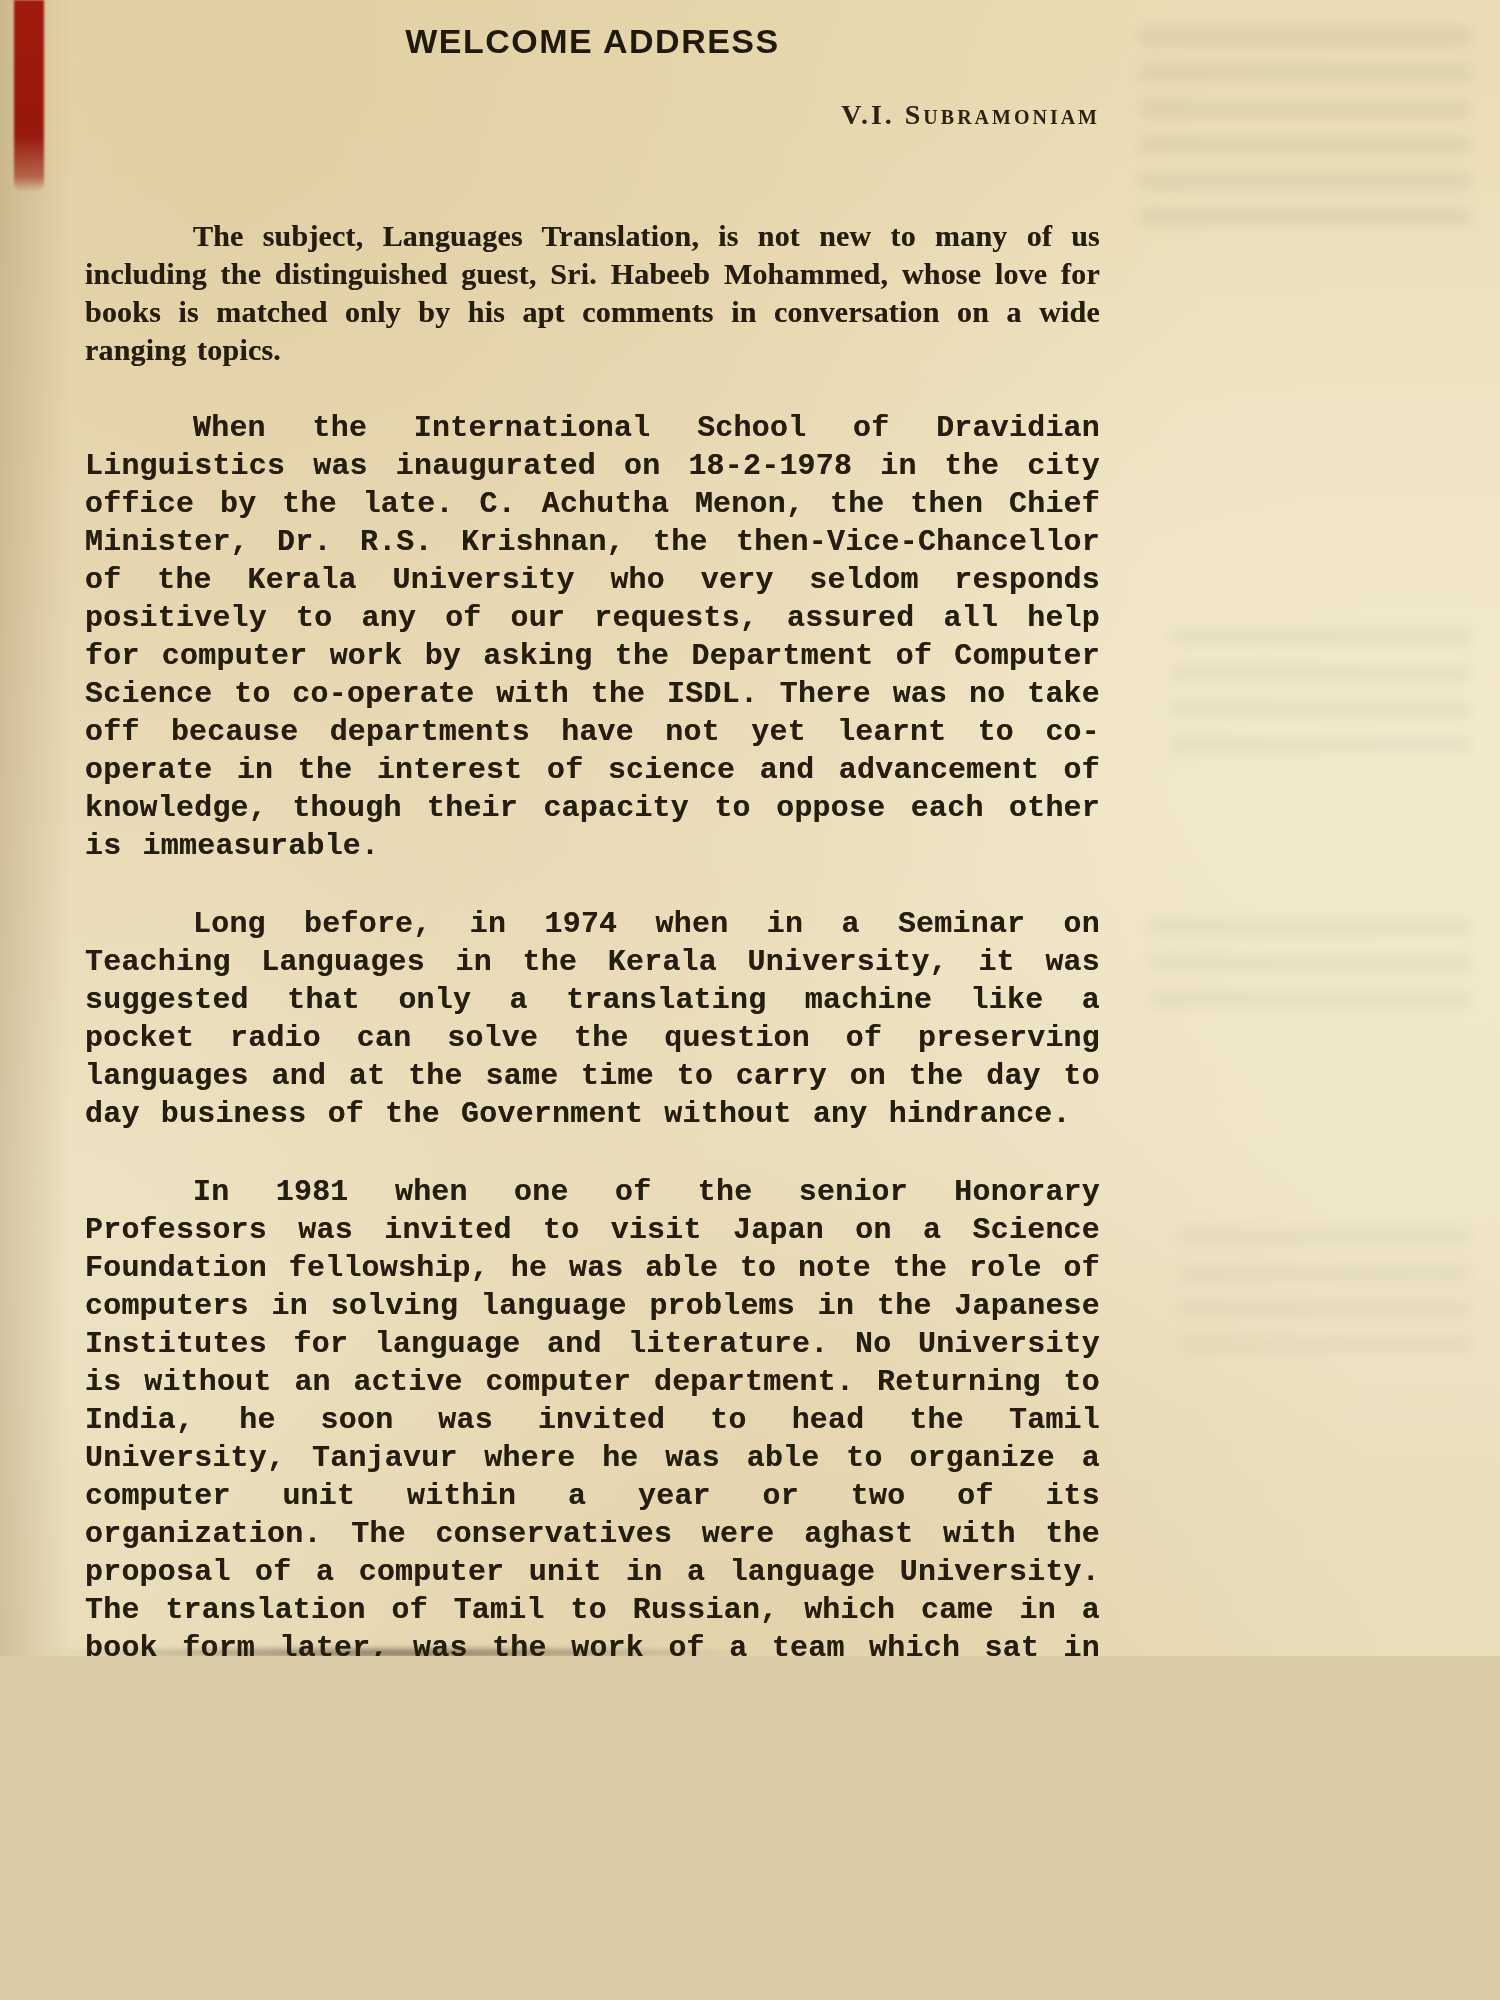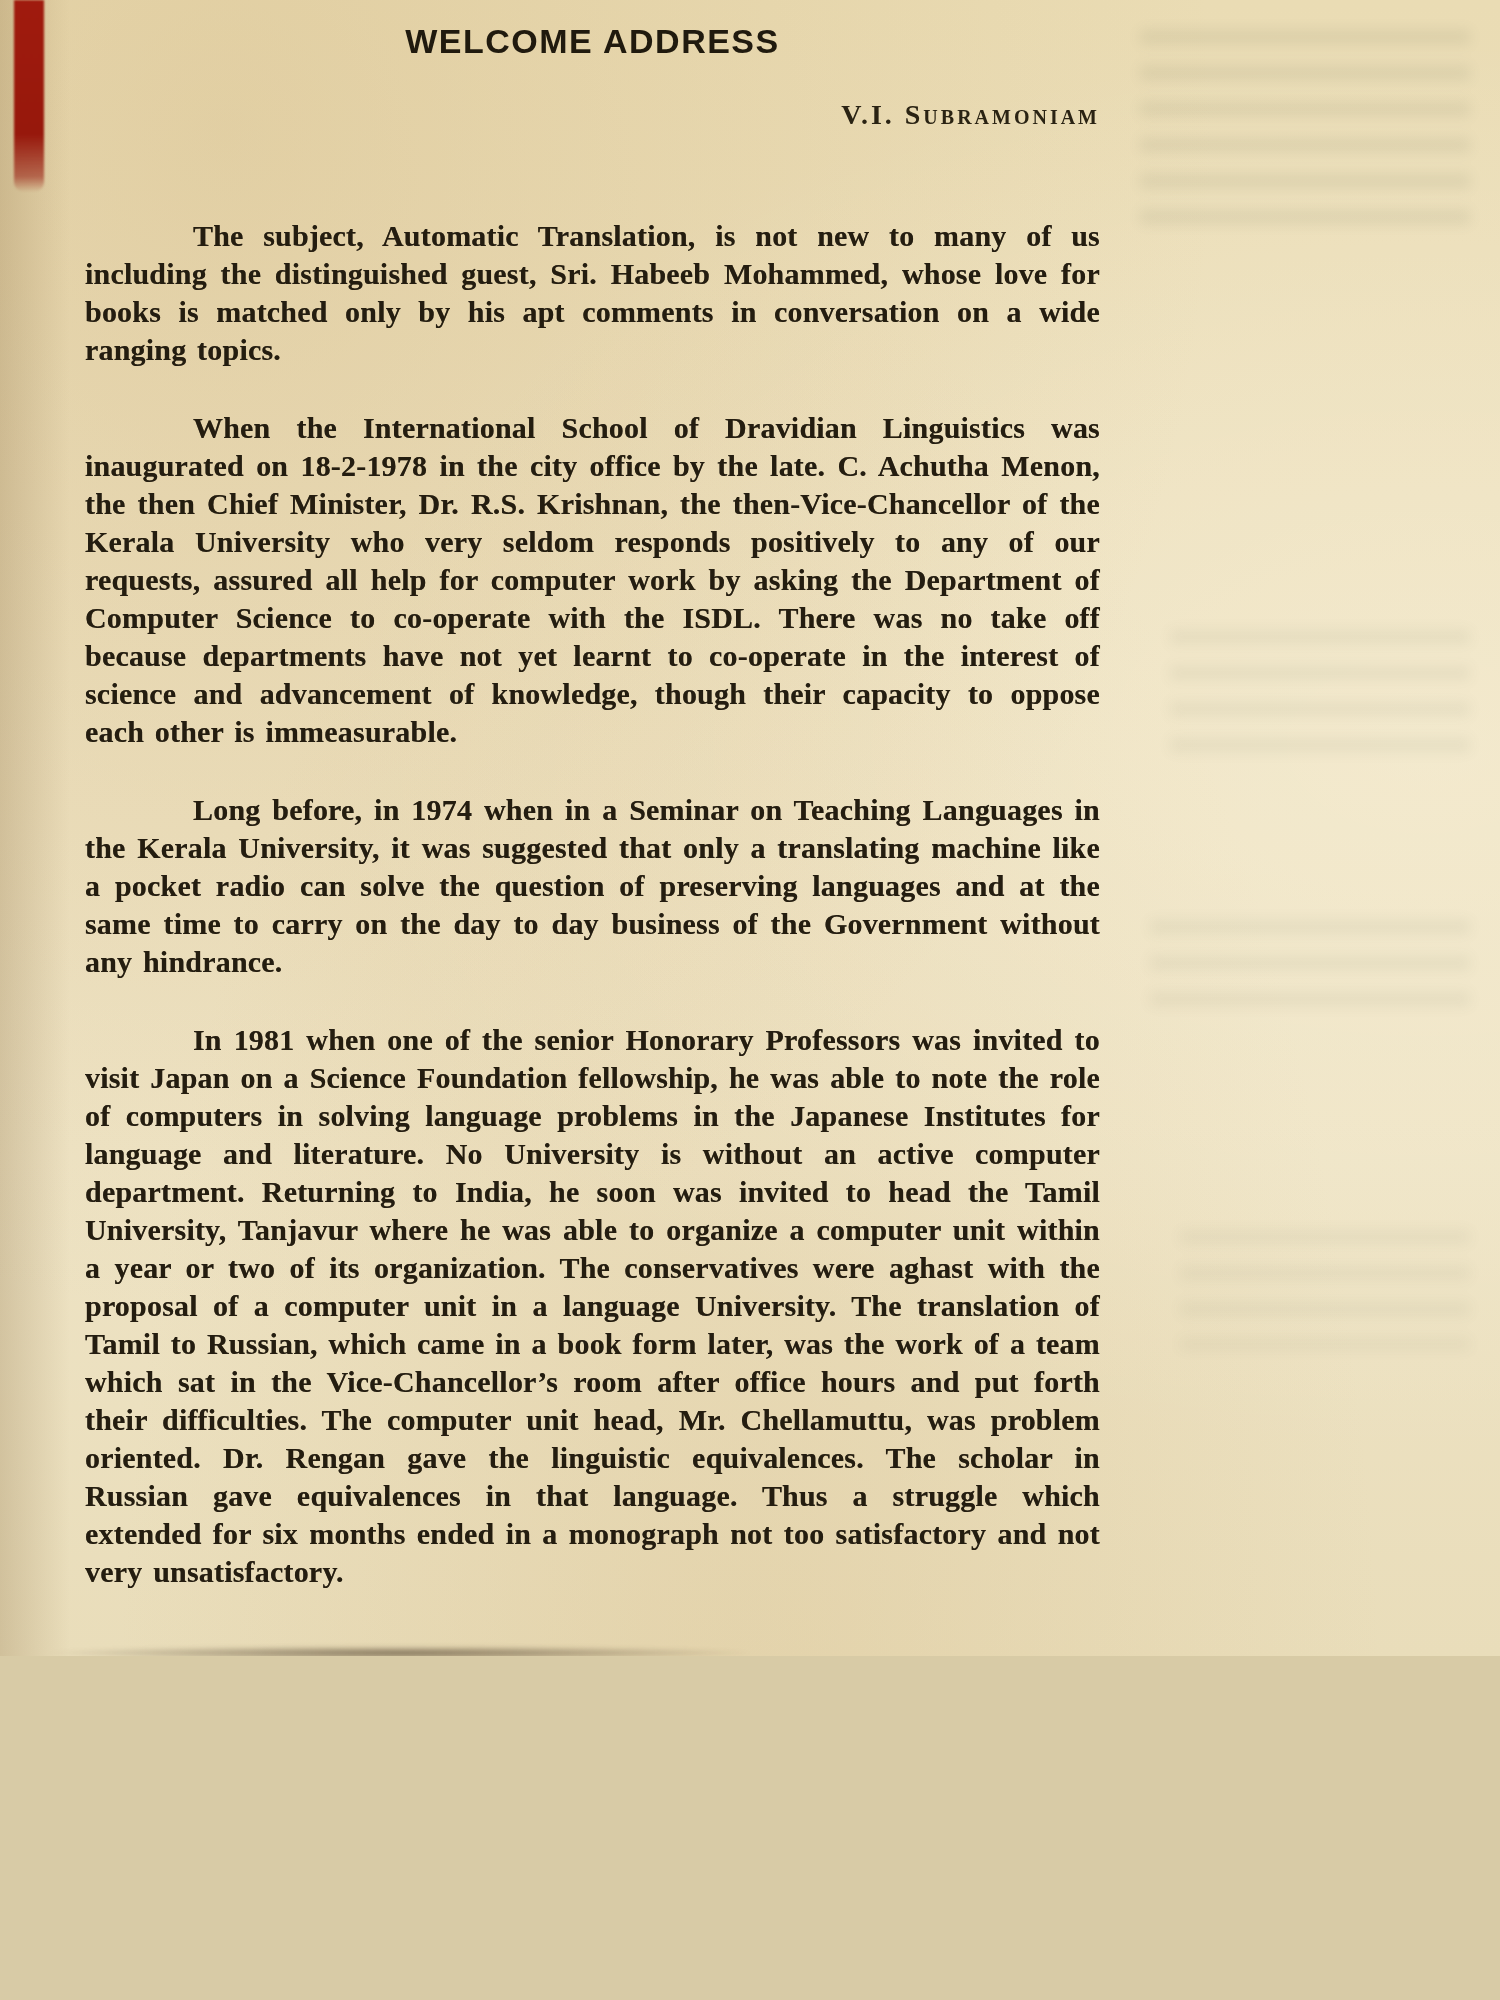--- a/index.html
+++ b/index.html
@@ -93,20 +93,21 @@
     line-height: 38px;
     text-align: justify;
     text-indent: 108px;
     word-spacing: 3px;
     letter-spacing: 0.2px;
     color: #241d10;
     text-shadow: 0 0 0.5px rgba(36,29,16,0.6);
   }
   p.para + p.para {
     margin-top: 40px;
+    font-family: Liberation Mono, monospace;
   }
 </style>
 </head>
 <body>
 
 <div class="page">
 
   <div class="left-edge-shade"></div>
   <div class="red-strip"></div>
 
@@ -114,20 +115,20 @@
   <div class="smudge s2"></div>
   <div class="smudge s3"></div>
   <div class="smudge s4"></div>
   <div class="bottom-edge"></div>
 
   <div class="content">
     <h1 class="title">WELCOME ADDRESS</h1>
     <div class="author">V.I. Subramoniam</div>
 
     <div class="body-text">
-      <p class="para">The subject, Automatic Translation, is not new to many of us including the distinguished guest, Sri. Habeeb Mohammed, whose love for books is matched only by his apt comments in conversation on a wide ranging topics.</p>
+      <p class="para">The subject, Languages Translation, is not new to many of us including the distinguished guest, Sri. Habeeb Mohammed, whose love for books is matched only by his apt comments in conversation on a wide ranging topics.</p>
       <p class="para">When the International School of Dravidian Linguistics was inaugurated on 18-2-1978 in the city office by the late. C. Achutha Menon, the then Chief Minister, Dr. R.S. Krishnan, the then-Vice-Chancellor of the Kerala University who very seldom responds positively to any of our requests, assured all help for computer work by asking the Department of Computer Science to co-operate with the ISDL. There was no take off because departments have not yet learnt to co-operate in the interest of science and advancement of knowledge, though their capacity to oppose each other is immeasurable.</p>
       <p class="para">Long before, in 1974 when in a Seminar on Teaching Languages in the Kerala University, it was suggested that only a translating machine like a pocket radio can solve the question of preserving languages and at the same time to carry on the day to day business of the Government without any hindrance.</p>
       <p class="para">In 1981 when one of the senior Honorary Professors was invited to visit Japan on a Science Foundation fellowship, he was able to note the role of computers in solving language problems in the Japanese Institutes for language and literature. No University is without an active computer department. Returning to India, he soon was invited to head the Tamil University, Tanjavur where he was able to organize a computer unit within a year or two of its organization. The conservatives were aghast with the proposal of a computer unit in a language University. The translation of Tamil to Russian, which came in a book form later, was the work of a team which sat in the Vice-Chancellor’s room after office hours and put forth their difficulties. The computer unit head, Mr. Chellamuttu, was problem oriented. Dr. Rengan gave the linguistic equivalences. The scholar in Russian gave equivalences in that language. Thus a struggle which extended for six months ended in a monograph not too satisfactory and not very unsatisfactory.</p>
     </div>
   </div>
 
 </div>
 
 </body></html>

